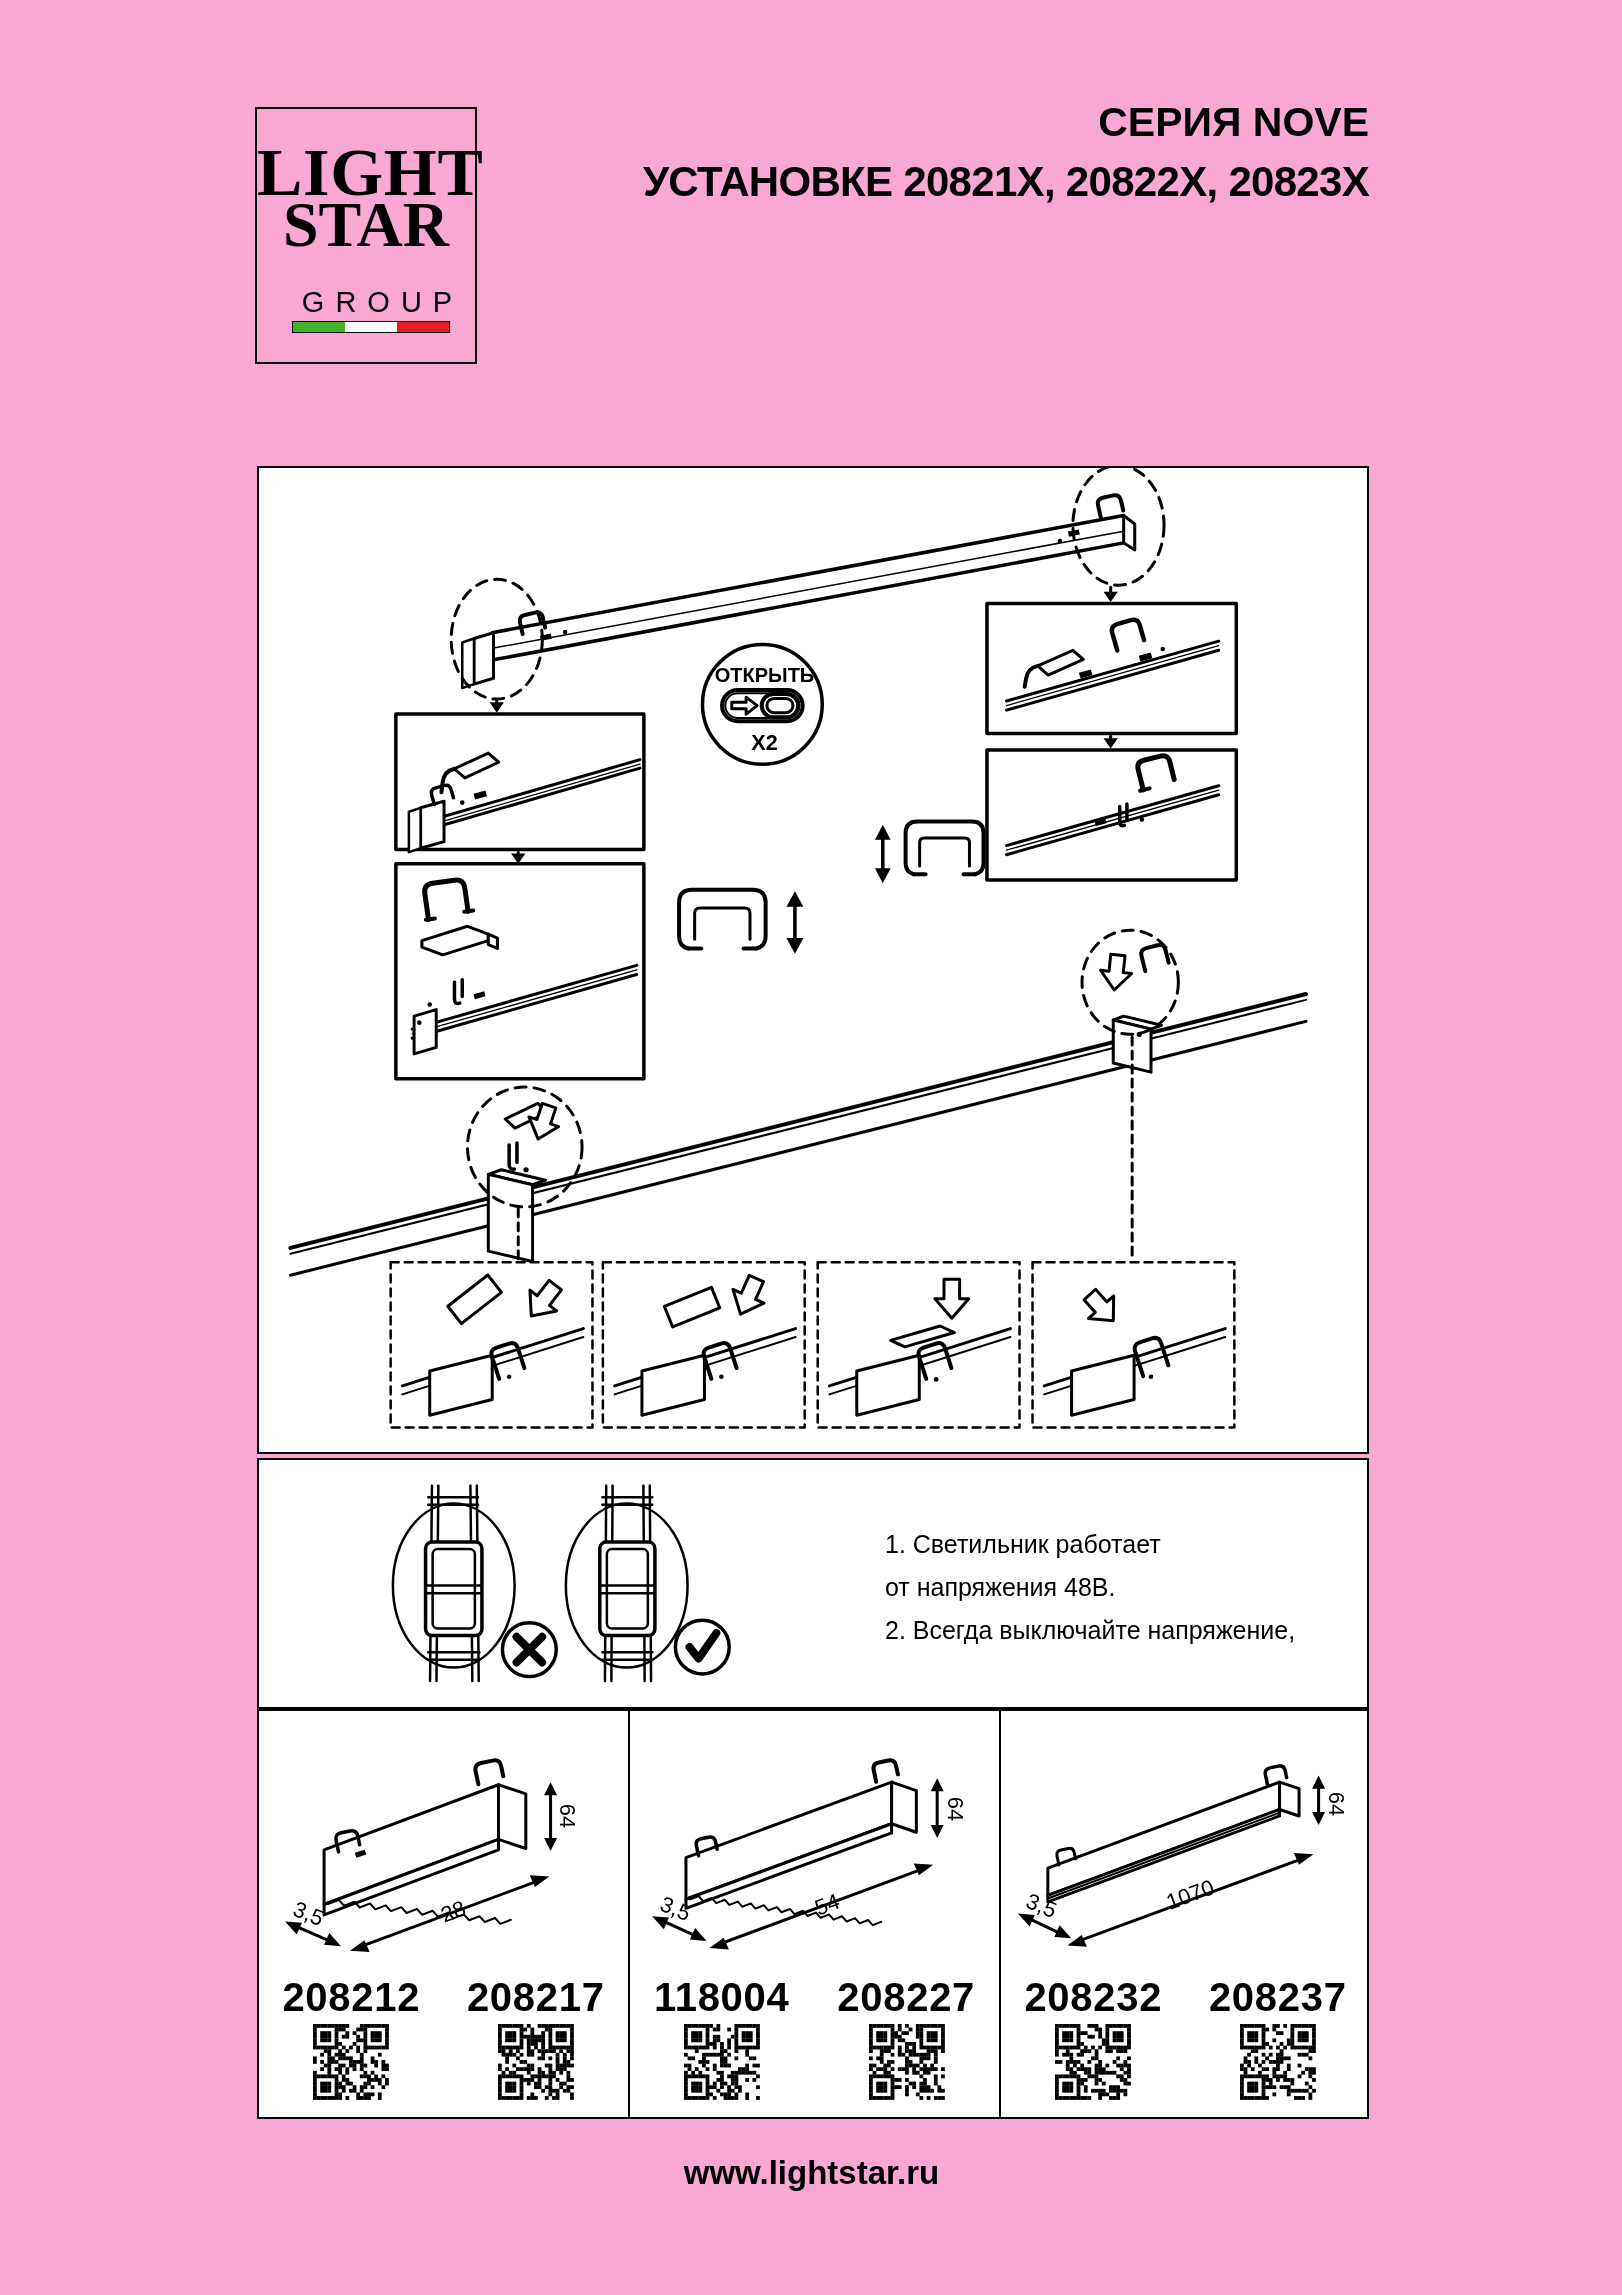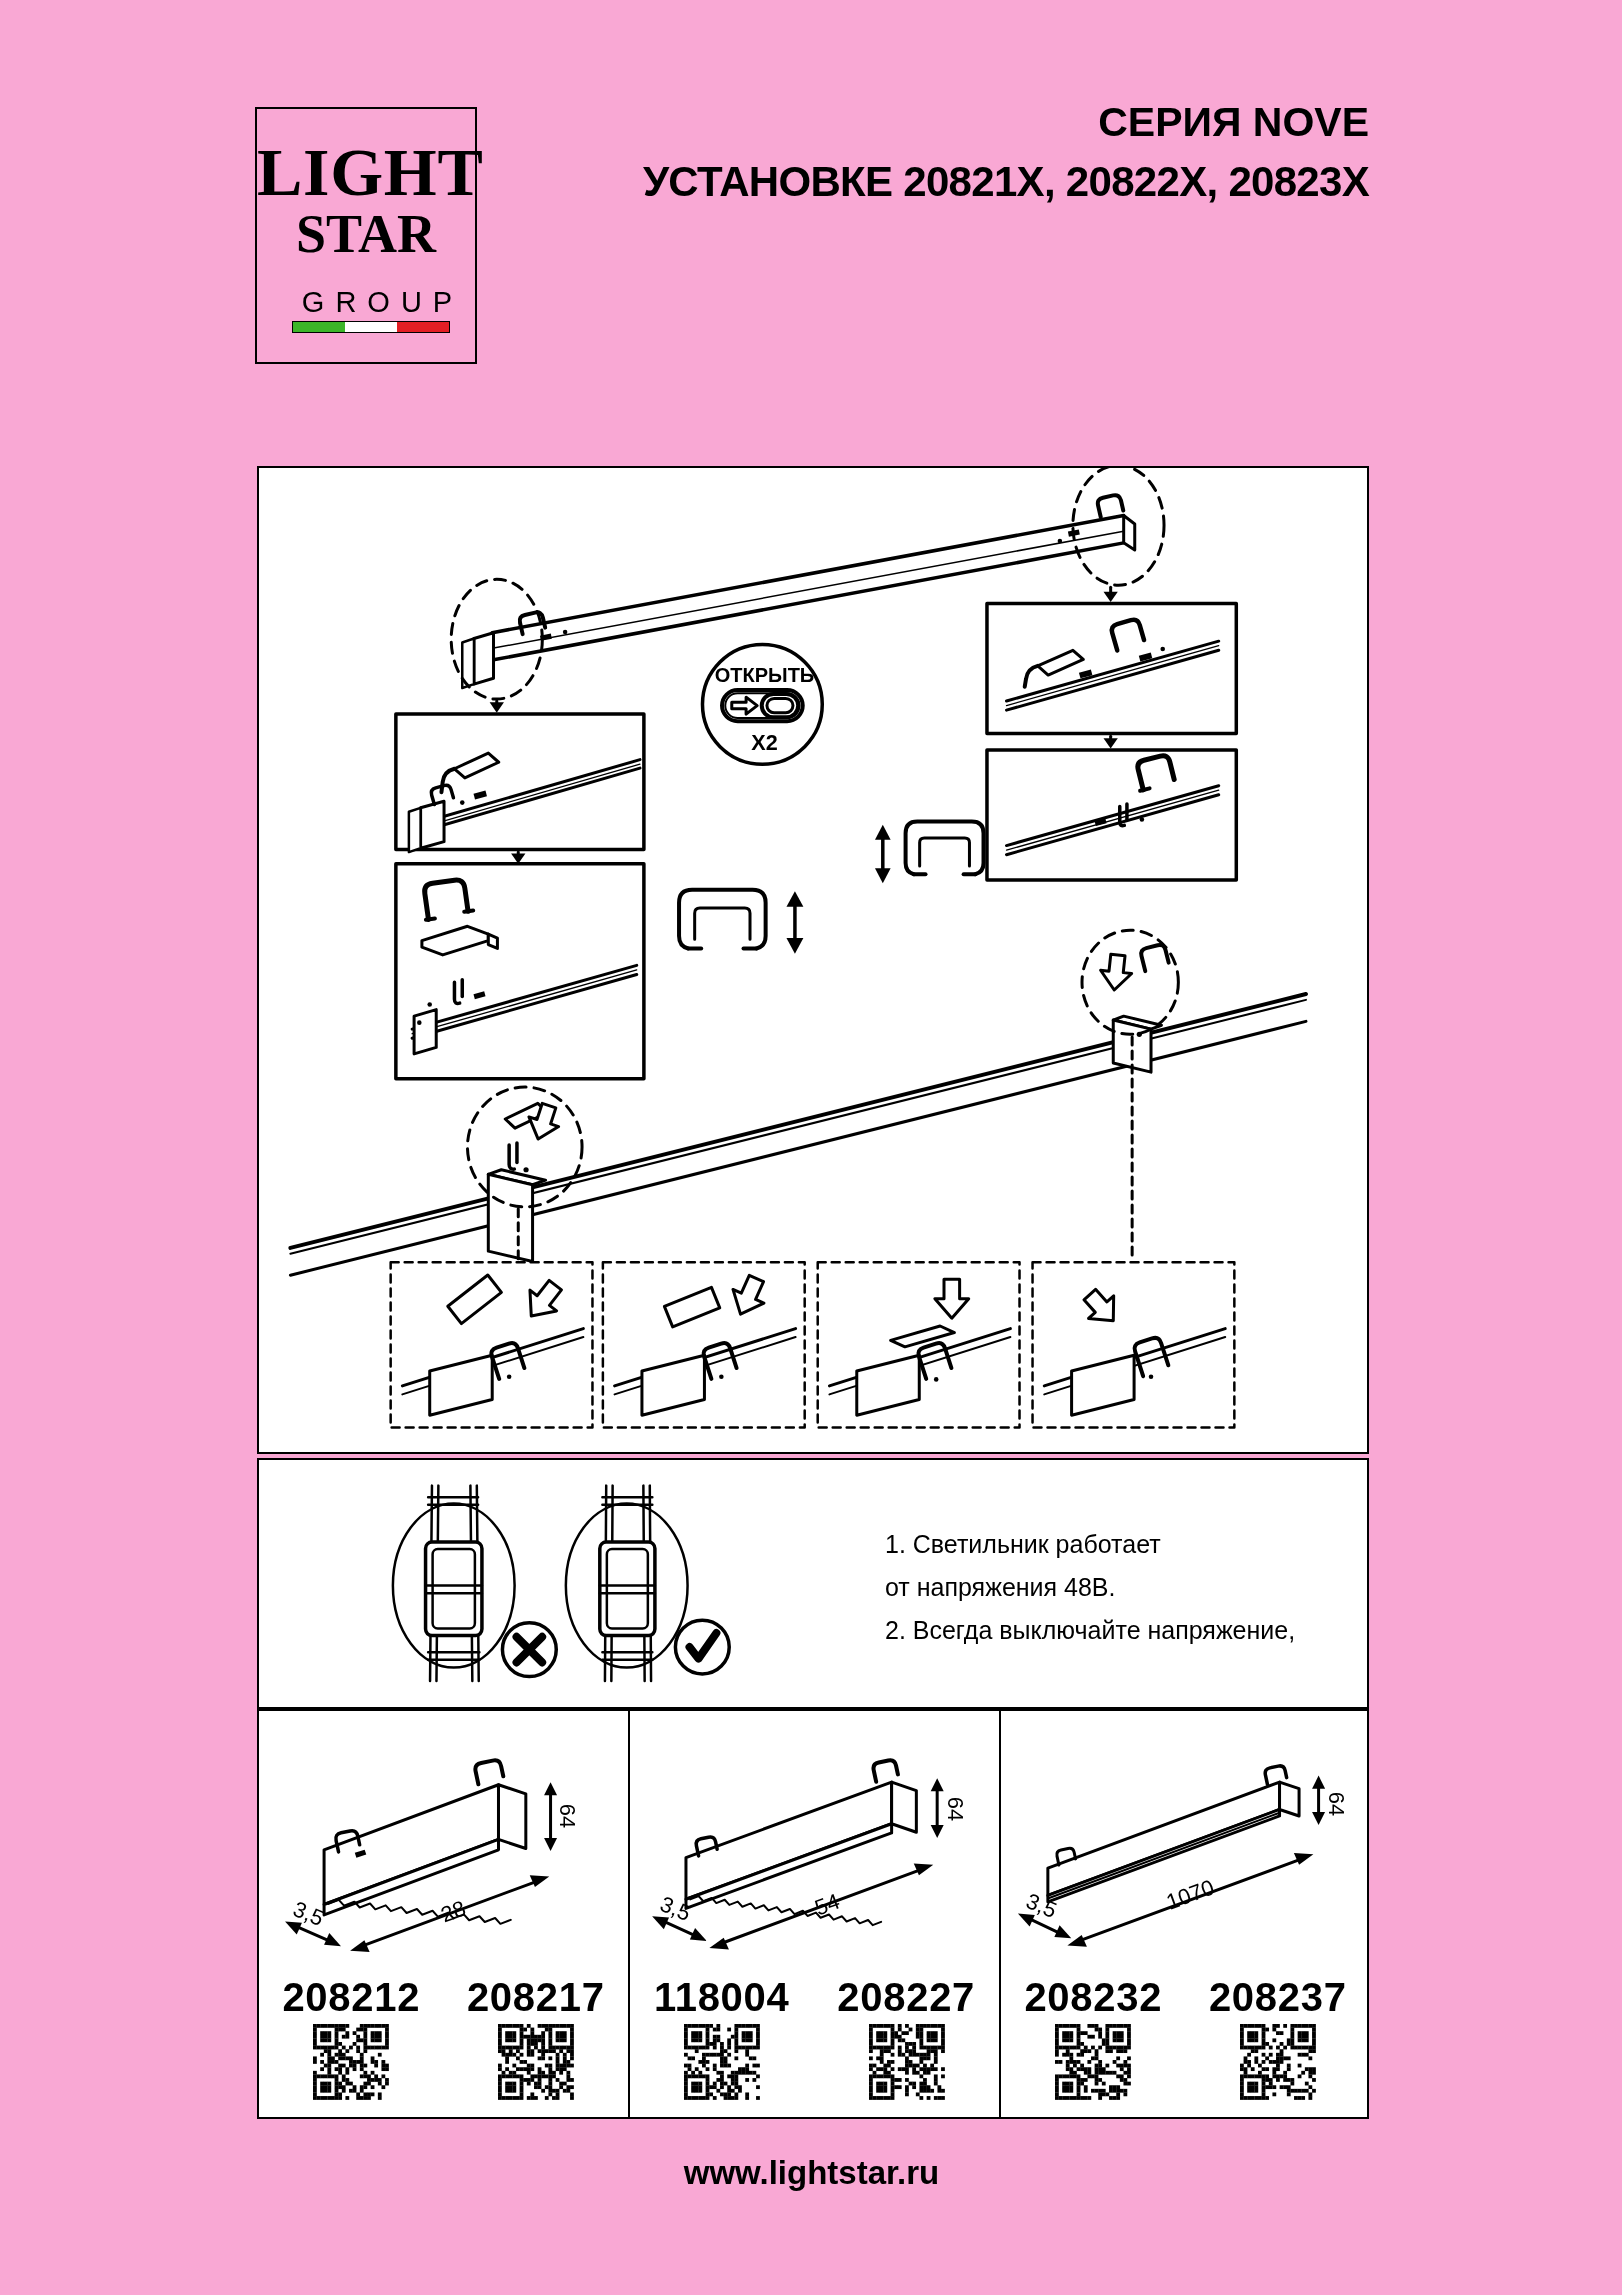--- a/index.html
+++ b/index.html
@@ -11,22 +11,22 @@
   .ln{stroke:#000;fill:none;stroke-linejoin:round;stroke-linecap:round;}
   .fw{fill:#fff;stroke:#000;stroke-linejoin:round;}
   .fb{fill:#000;stroke:none;}
   .dash{stroke-dasharray:11 8;}
   .dashf{stroke-dasharray:8 6;}
 
   
   .logo{left:255px;top:107px;width:222px;height:257px;border:2.6px solid #000;box-sizing:border-box;}
   .logo-light{left:0;right:0;top:34px;text-align:center;font-family:"Liberation Serif",serif;
               font-weight:bold;font-size:68px;line-height:59px;letter-spacing:0.7px;}
-  .logo-star{left:0;right:0;top:89px;text-align:center;font-family:"Liberation Serif",serif;
-             font-weight:bold;font-size:54px;line-height:72px;}
+  .logo-star{left:0;right:0;top:80px;text-align:center;font-family:"Liberation Serif",serif;
+             font-weight:bold;font-size:64px;line-height:72px;}
   .logo-group{left:0;right:0;top:177px;text-align:center;font-size:29px;font-weight:400;
               letter-spacing:11px;text-indent:11px;padding-left:22px;}
   .flag{left:35px;top:212px;width:156px;height:9.8px;border:1.3px solid #000;display:flex;}
   .flag>div{flex:1;}
 
   
   .titles{right:254px;top:98px;text-align:right;}
   .t-series{font-size:41px;font-weight:bold;line-height:48px;}
   .t-articles{font-size:42px;font-weight:bold;line-height:43px;margin-top:14.4px;letter-spacing:-0.7px;}
   .t-instr{font-size:42px;font-weight:bold;line-height:52px;letter-spacing:3.3px;margin-top:52px;}

